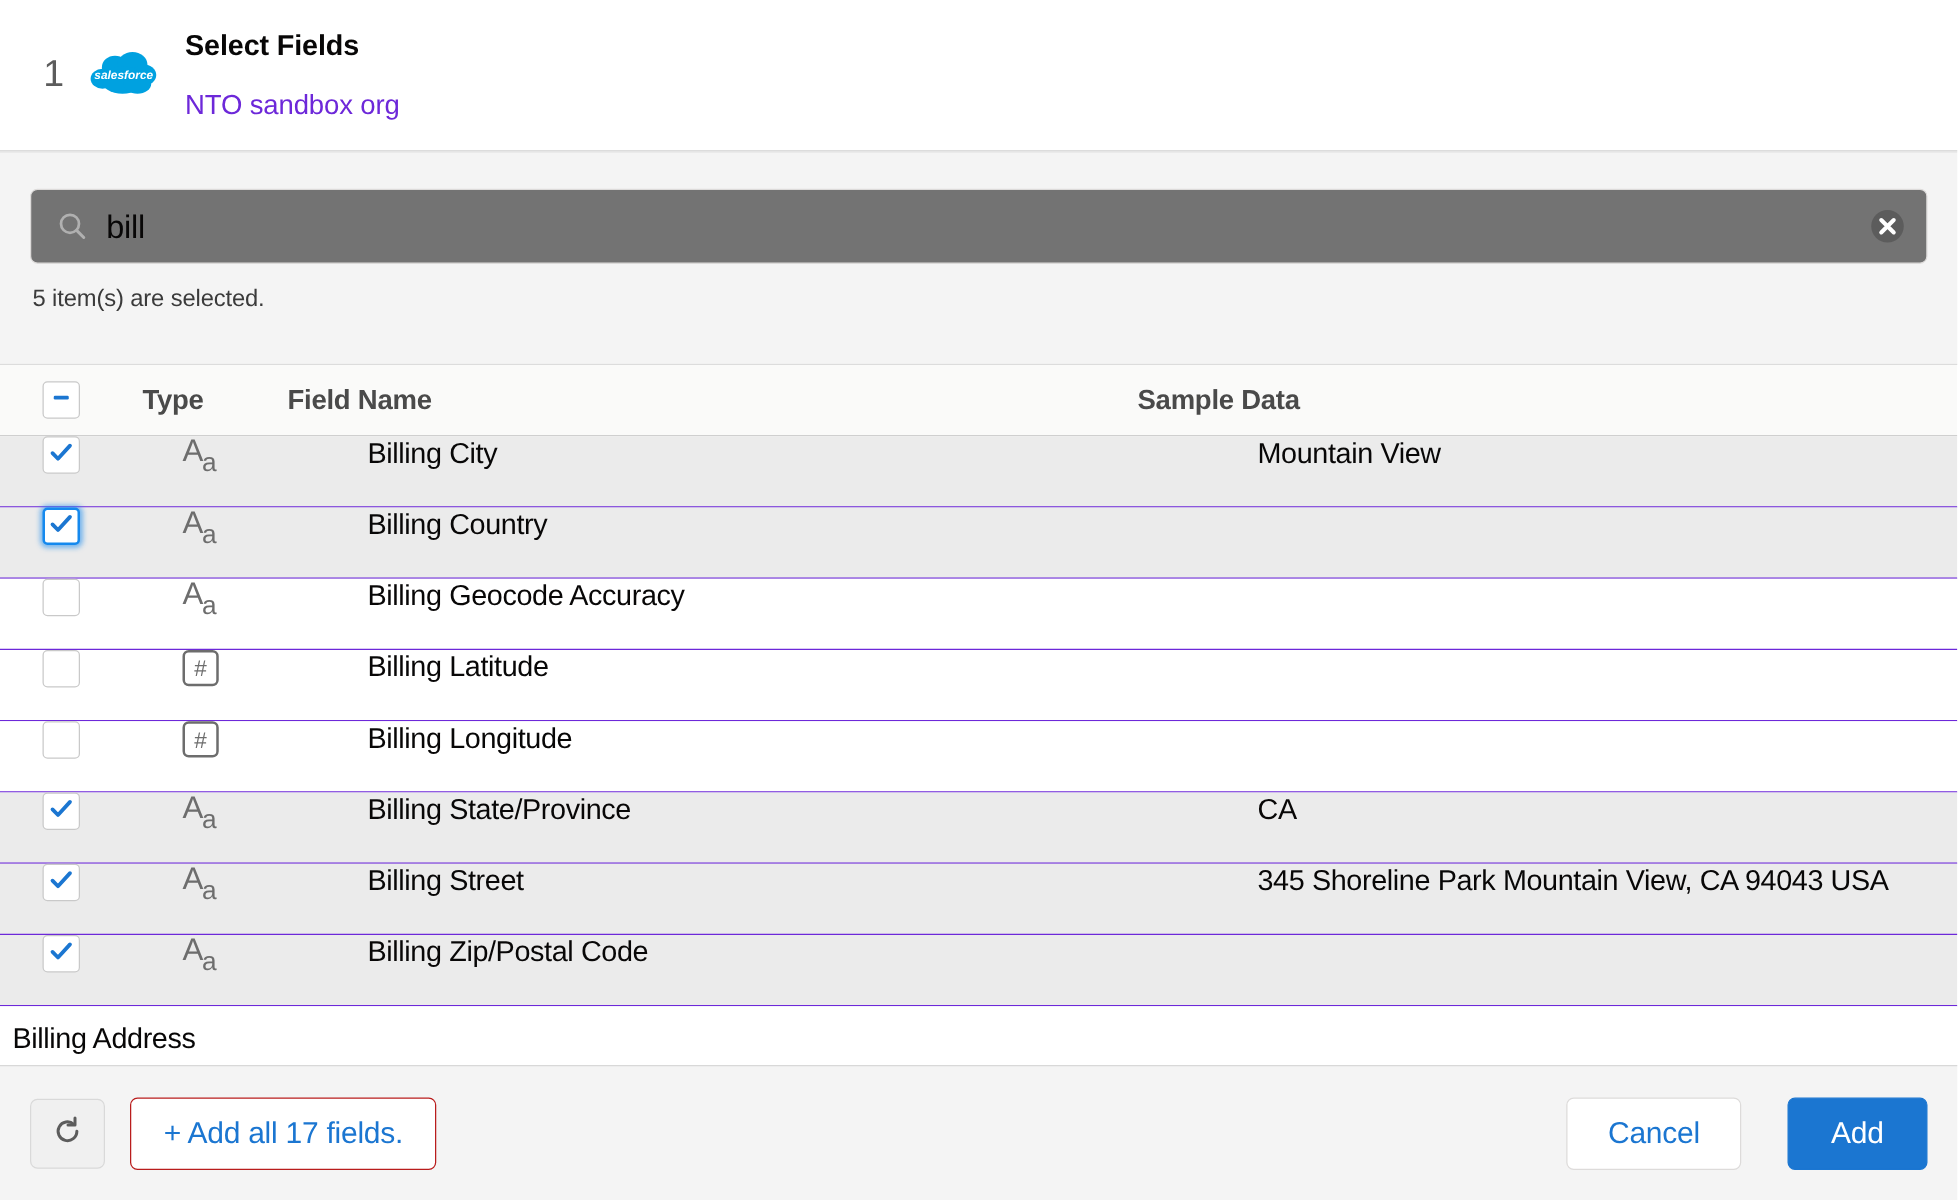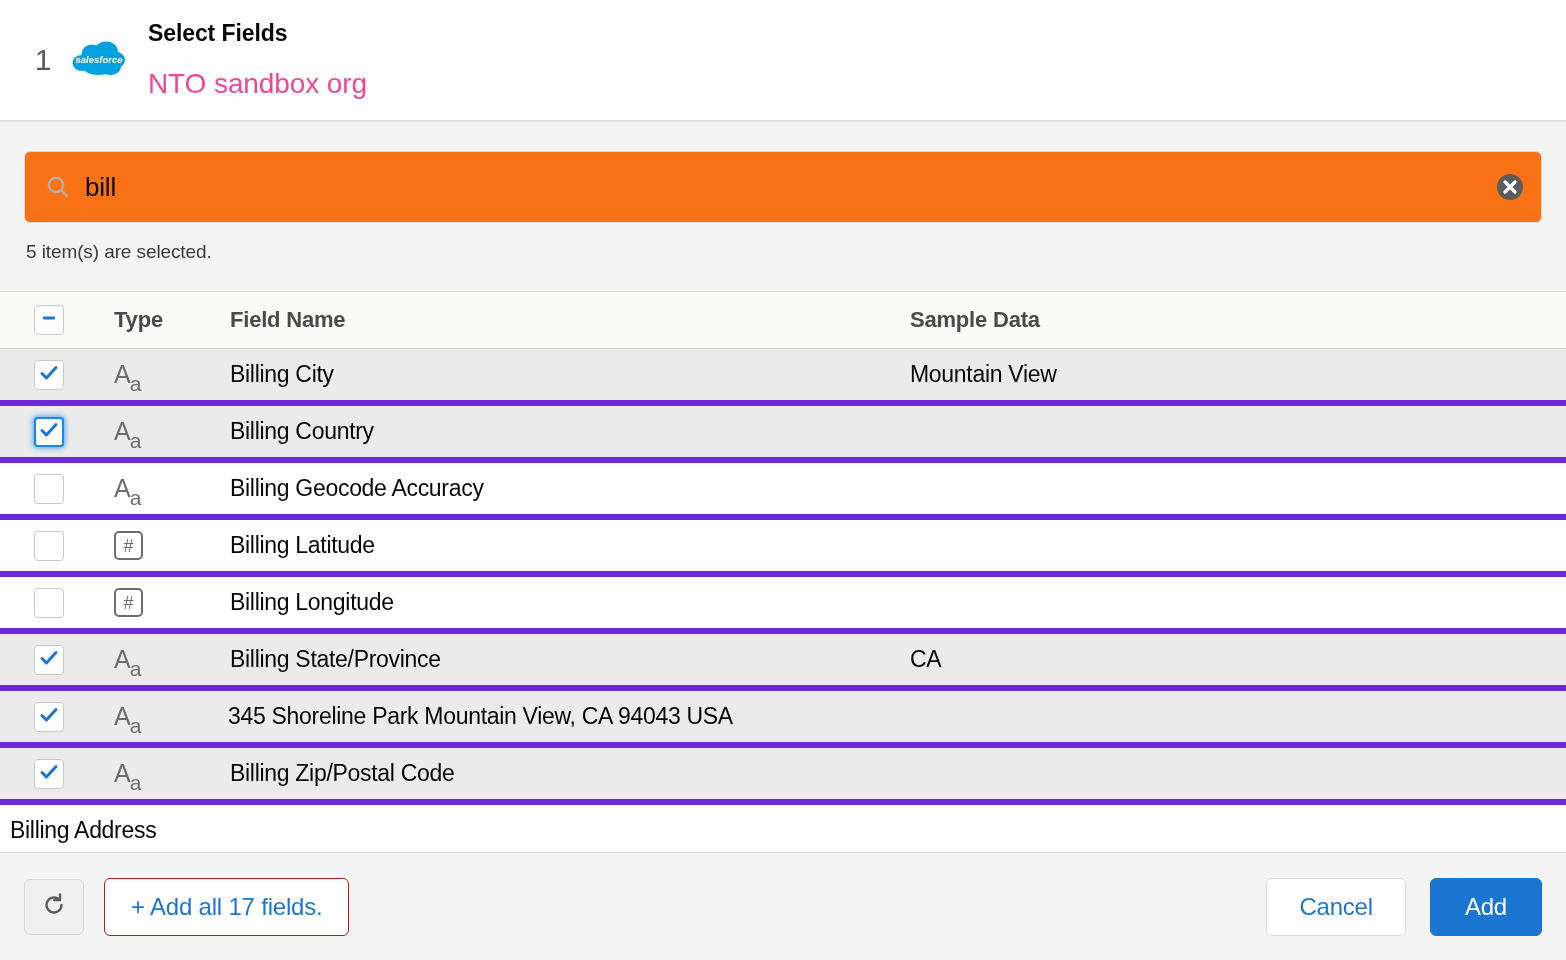--- a/index.html
+++ b/index.html
@@ -66,44 +66,44 @@
   }
 
   .header-title {
     font-size: 23px;
     font-weight: bold;
     color: #080707;
     letter-spacing: -0.1px;
   }
 
   .header-subtitle {
-    font-size: 28px;
+    font-size: 22px;
     font-weight: 400;
-    color: #ec4899;
+    color: #6d28d9;
     letter-spacing: -0.1px;
   }
 
   .header-divider {
     height: 3px;
     flex: 0 0 3px;
     background: linear-gradient(to bottom, #e0e0e0 0%, #ececec 60%, #f3f3f3 100%);
     border-top: 1px solid #dcdcdc;
   }
 
   
   .search-area {
     flex: 0 0 168px;
     background: #f4f4f4;
     padding: 28px 24px 0 24px;
     position: relative;
   }
 
   .search-box {
-    height: 72px;
-    background: #f97316;
+    height: 60px;
+    background: #737373;
     border: 1px solid #dddbda;
     border-radius: 6px;
     display: flex;
     align-items: center;
     padding: 0 16px 0 20px;
     box-shadow: 0 0 0 0 rgba(0,0,0,0);
   }
 
   .search-icon {
     flex: 0 0 26px;
@@ -160,23 +160,24 @@
     height: 57px;
     background: #fafaf9;
     display: flex;
     align-items: center;
     border-bottom: 1px solid #cfcfcf;
   }
 
   .grid-row {
     height: 57px;
     display: flex;
-    align-items: center;
-    border-bottom: 6px solid #6d28d9;
-    background: #ffffff;
+    align-items: flex-start;
+    border-bottom: 1px solid #6d28d9;
+    background: #ffffff;
+    gap: 32px;
   }
   .grid-row.selected { background: #ebebeb; }
 
   .col-check {
     flex: 0 0 98px;
     display: flex;
     align-items: center;
     justify-content: center;
   }
   .col-type {
@@ -320,21 +321,21 @@
 
   .footer-spacer { flex: 1 1 auto; }
 
   .btn-cancel {
     height: 58px;
     padding: 0 32px;
     background: #ffffff;
     border: 1px solid #dddbda;
     color: #1b76d1;
     font-size: 24px;
-    margin-right: 24px;
+    margin-right: 37px;
     letter-spacing: -0.2px;
   }
 
   .btn-add {
     height: 58px;
     padding: 0 34px;
     background: #1b76d1;
     border: 1px solid #1b76d1;
     color: #ffffff;
     font-size: 24px;
@@ -485,20 +486,21 @@
           <div class="col-check">
             <div class="cbox checked">
               <span class="tick"><svg width="20" height="20" viewBox="0 0 20 20">
                   <path d="M3 10.5 L7.4 15 L17 4.5" fill="none" stroke="#1b76d1" stroke-width="3" stroke-linecap="round" stroke-linejoin="round"></path>
                 </svg></span>
             </div>
           </div>
           <div class="col-type">
             <span class="type-icon-text"><span class="big">A</span><span class="small">a</span></span>
           </div>
+          <div class="col-name cell-text">Billing Street</div>
           <div class="col-sample cell-text">345 Shoreline Park Mountain View, CA 94043 USA</div>
         </div>
         <div class="grid-row selected">
           <div class="col-check">
             <div class="cbox checked">
               <span class="tick"><svg width="20" height="20" viewBox="0 0 20 20">
                   <path d="M3 10.5 L7.4 15 L17 4.5" fill="none" stroke="#1b76d1" stroke-width="3" stroke-linecap="round" stroke-linejoin="round"></path>
                 </svg></span>
             </div>
           </div>

